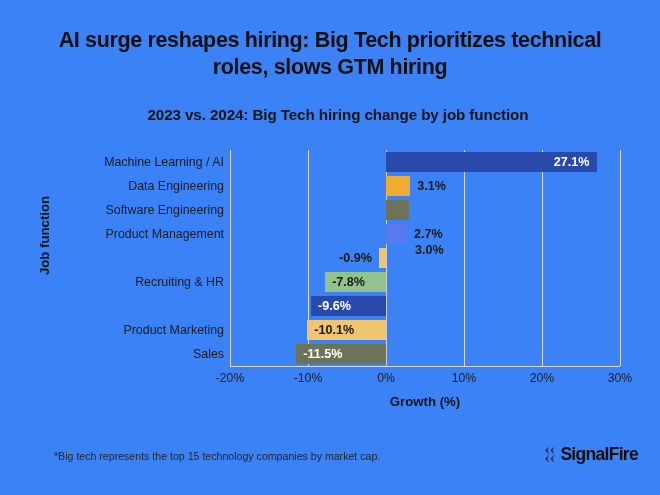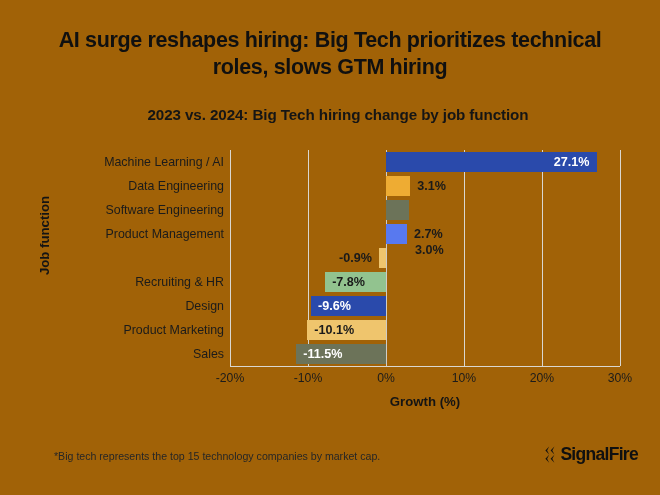--- a/index.html
+++ b/index.html
@@ -13,21 +13,21 @@
     overflow: hidden;
     background: #f4f3ef;
     font-family: "Liberation Sans", sans-serif;
     color: #1a1a1a;
     -webkit-font-smoothing: antialiased;
   }
   .page {
     position: relative;
     width: 660px;
     height: 495px;
-    background: #a16207;
+    background: #3b82f6;
     box-sizing: border-box;
   }
 
   
   .title {
     position: absolute;
     left: 52px;
     top: 27px;
     width: 556px;
     text-align: center;
@@ -213,21 +213,20 @@
       <div class="row" style="top: 96px; height: 24px;">
         <div class="bar" style="left: 148.98px; width: 7.02px; top: 2px; background: rgb(239, 197, 109);"></div>
         <div class="bar-value inside-right" style="color: rgb(26, 26, 26); top: 2px; left: 86.98px; width: 55px;">-0.9%</div>
       </div>
       <div class="row" style="top: 120px; height: 24px;">
         <div class="cat-label" style="line-height: 24px;">Recruiting &amp; HR</div>
         <div class="bar" style="left: 95.16px; width: 60.84px; top: 2px; background: rgb(146, 195, 143);"></div>
         <div class="bar-value" style="color: rgb(26, 26, 26); top: 2px; left: 102.16px;">-7.8%</div>
       </div>
       <div class="row" style="top: 144px; height: 24px;">
-        <div class="cat-label" style="line-height: 24px;">Design</div>
         <div class="bar" style="left: 81.12px; width: 74.88px; top: 2px; background: rgb(42, 74, 171);"></div>
         <div class="bar-value" style="color: rgb(255, 255, 255); top: 2px; left: 88.12px;">-9.6%</div>
       </div>
       <div class="row" style="top: 168px; height: 24px;">
         <div class="cat-label" style="line-height: 24px;">Product Marketing</div>
         <div class="bar" style="left: 77.22px; width: 78.78px; top: 2px; background: rgb(239, 197, 109);"></div>
         <div class="bar-value" style="color: rgb(26, 26, 26); top: 2px; left: 84.22px; text-align: center;">-10.1%</div>
       </div>
       <div class="row" style="top: 192px; height: 24px;">
         <div class="cat-label" style="line-height: 24px;">Sales</div>

